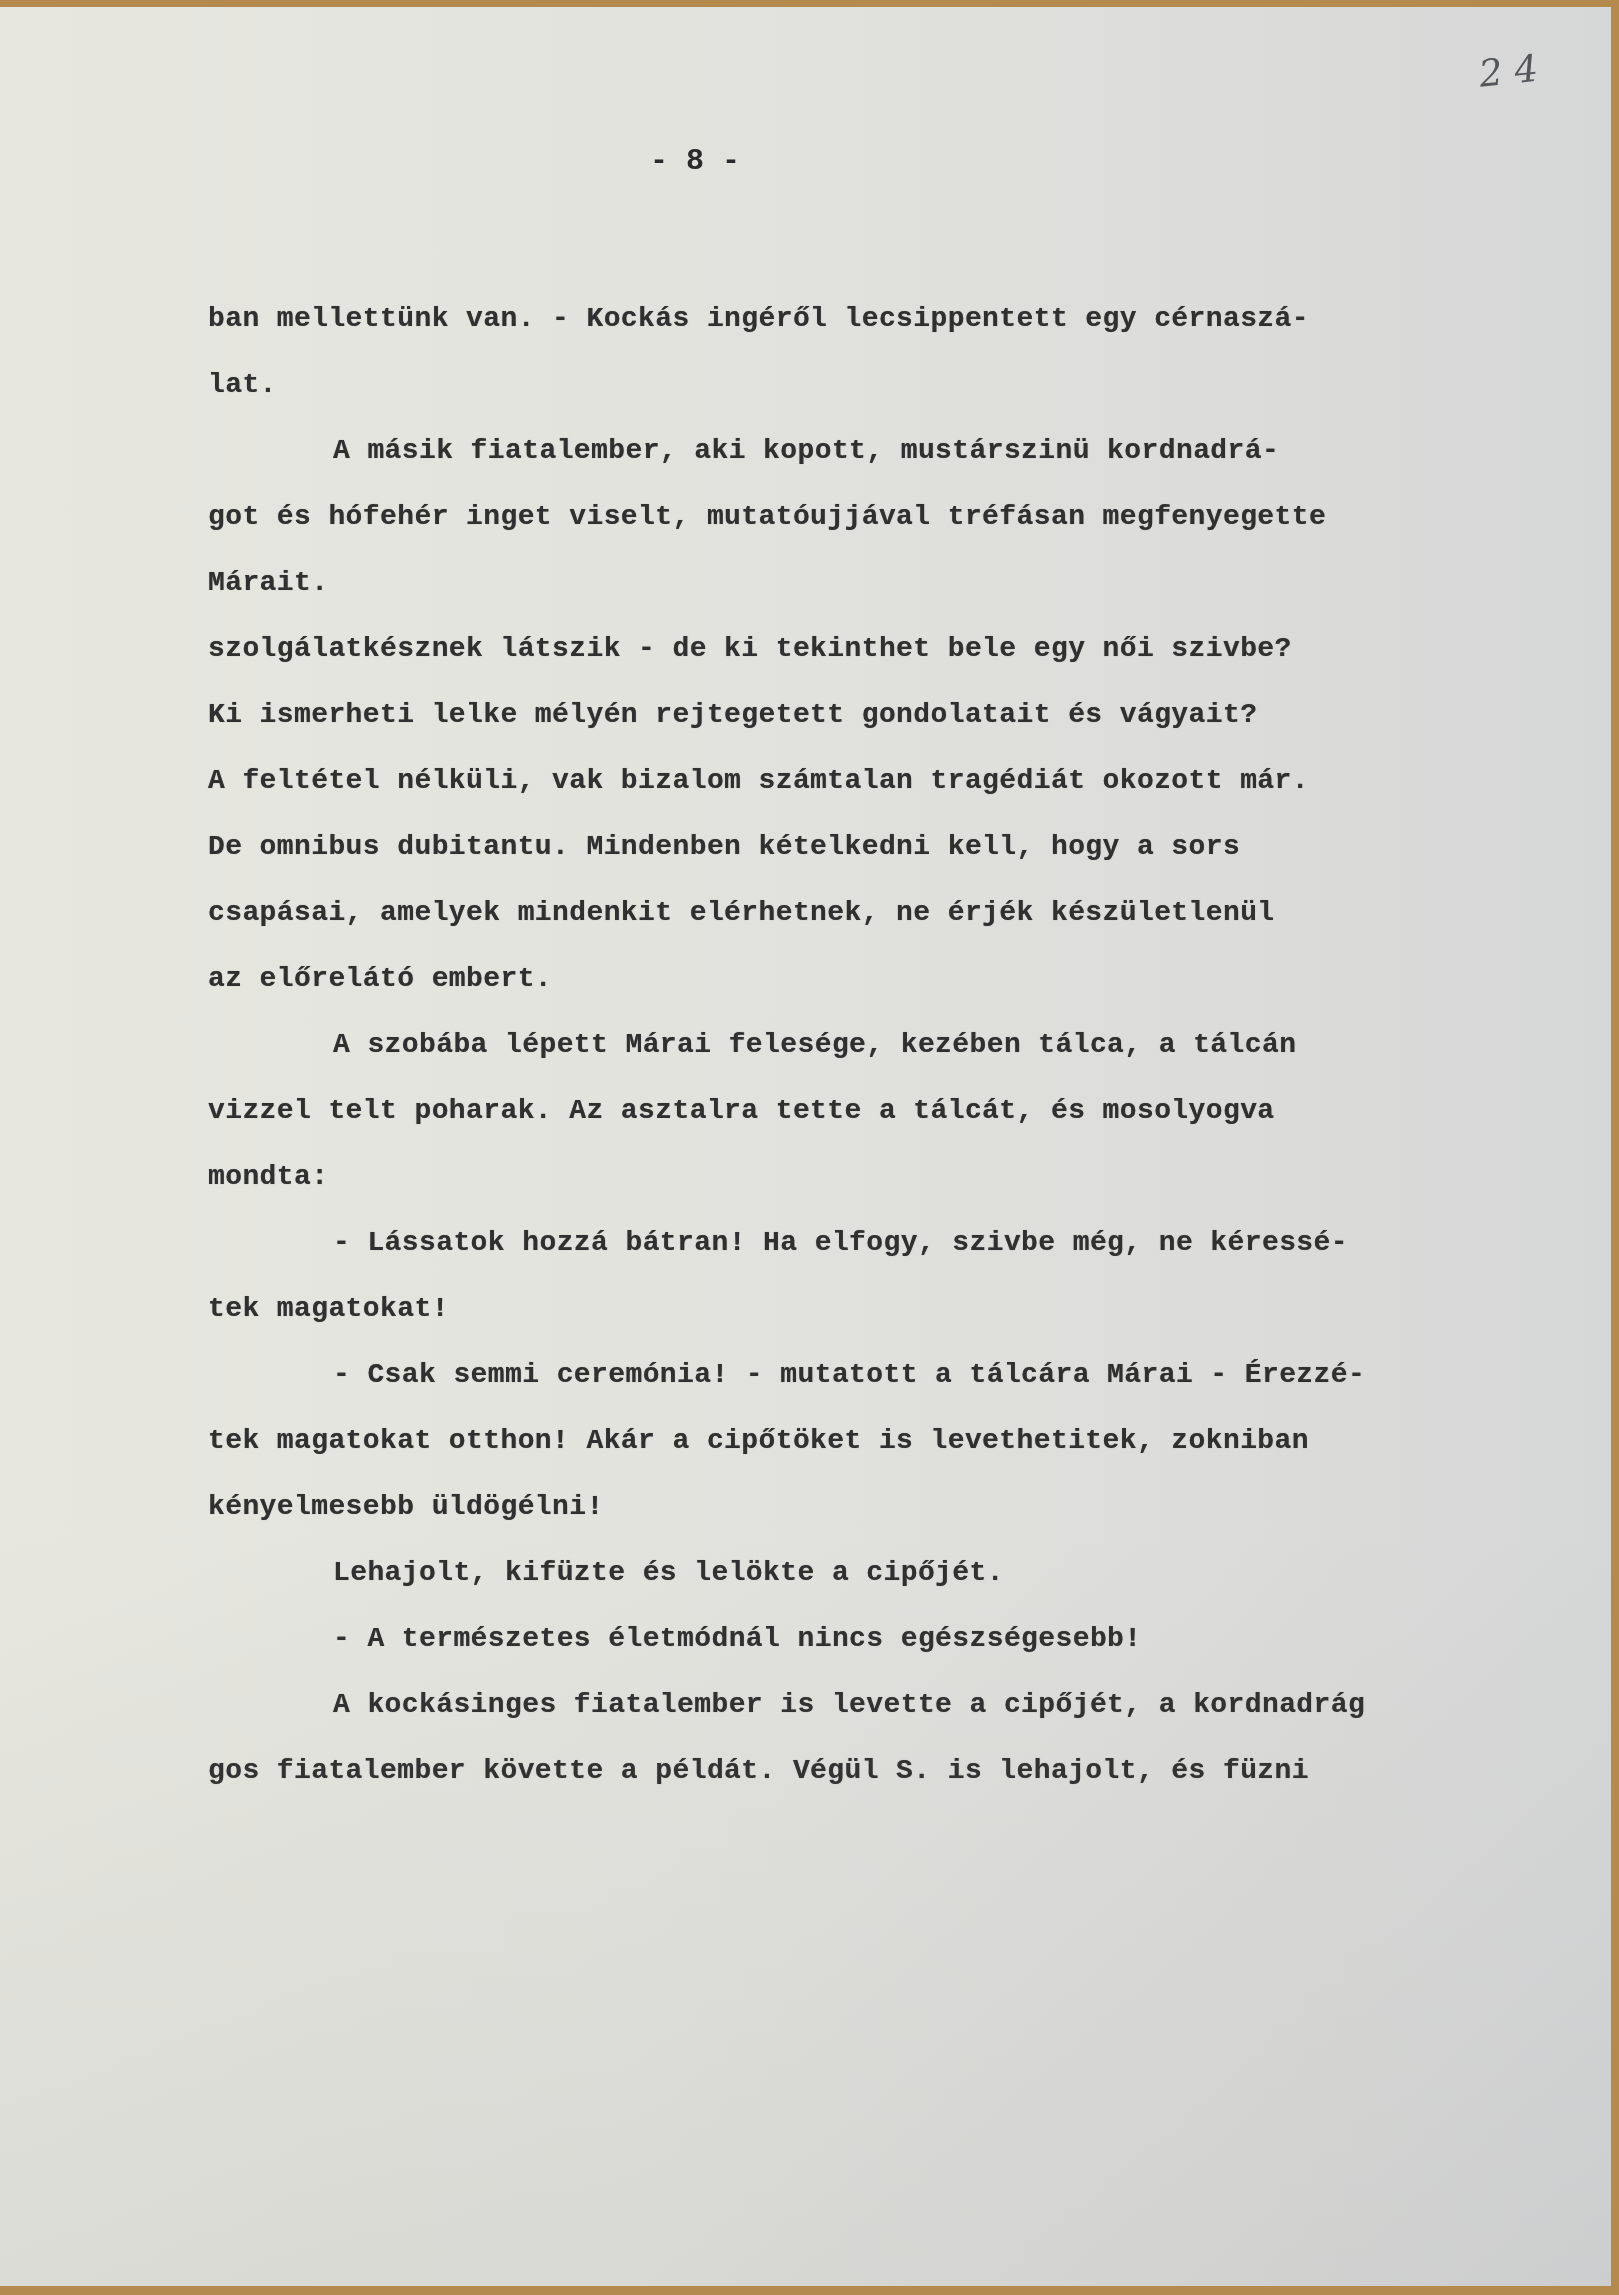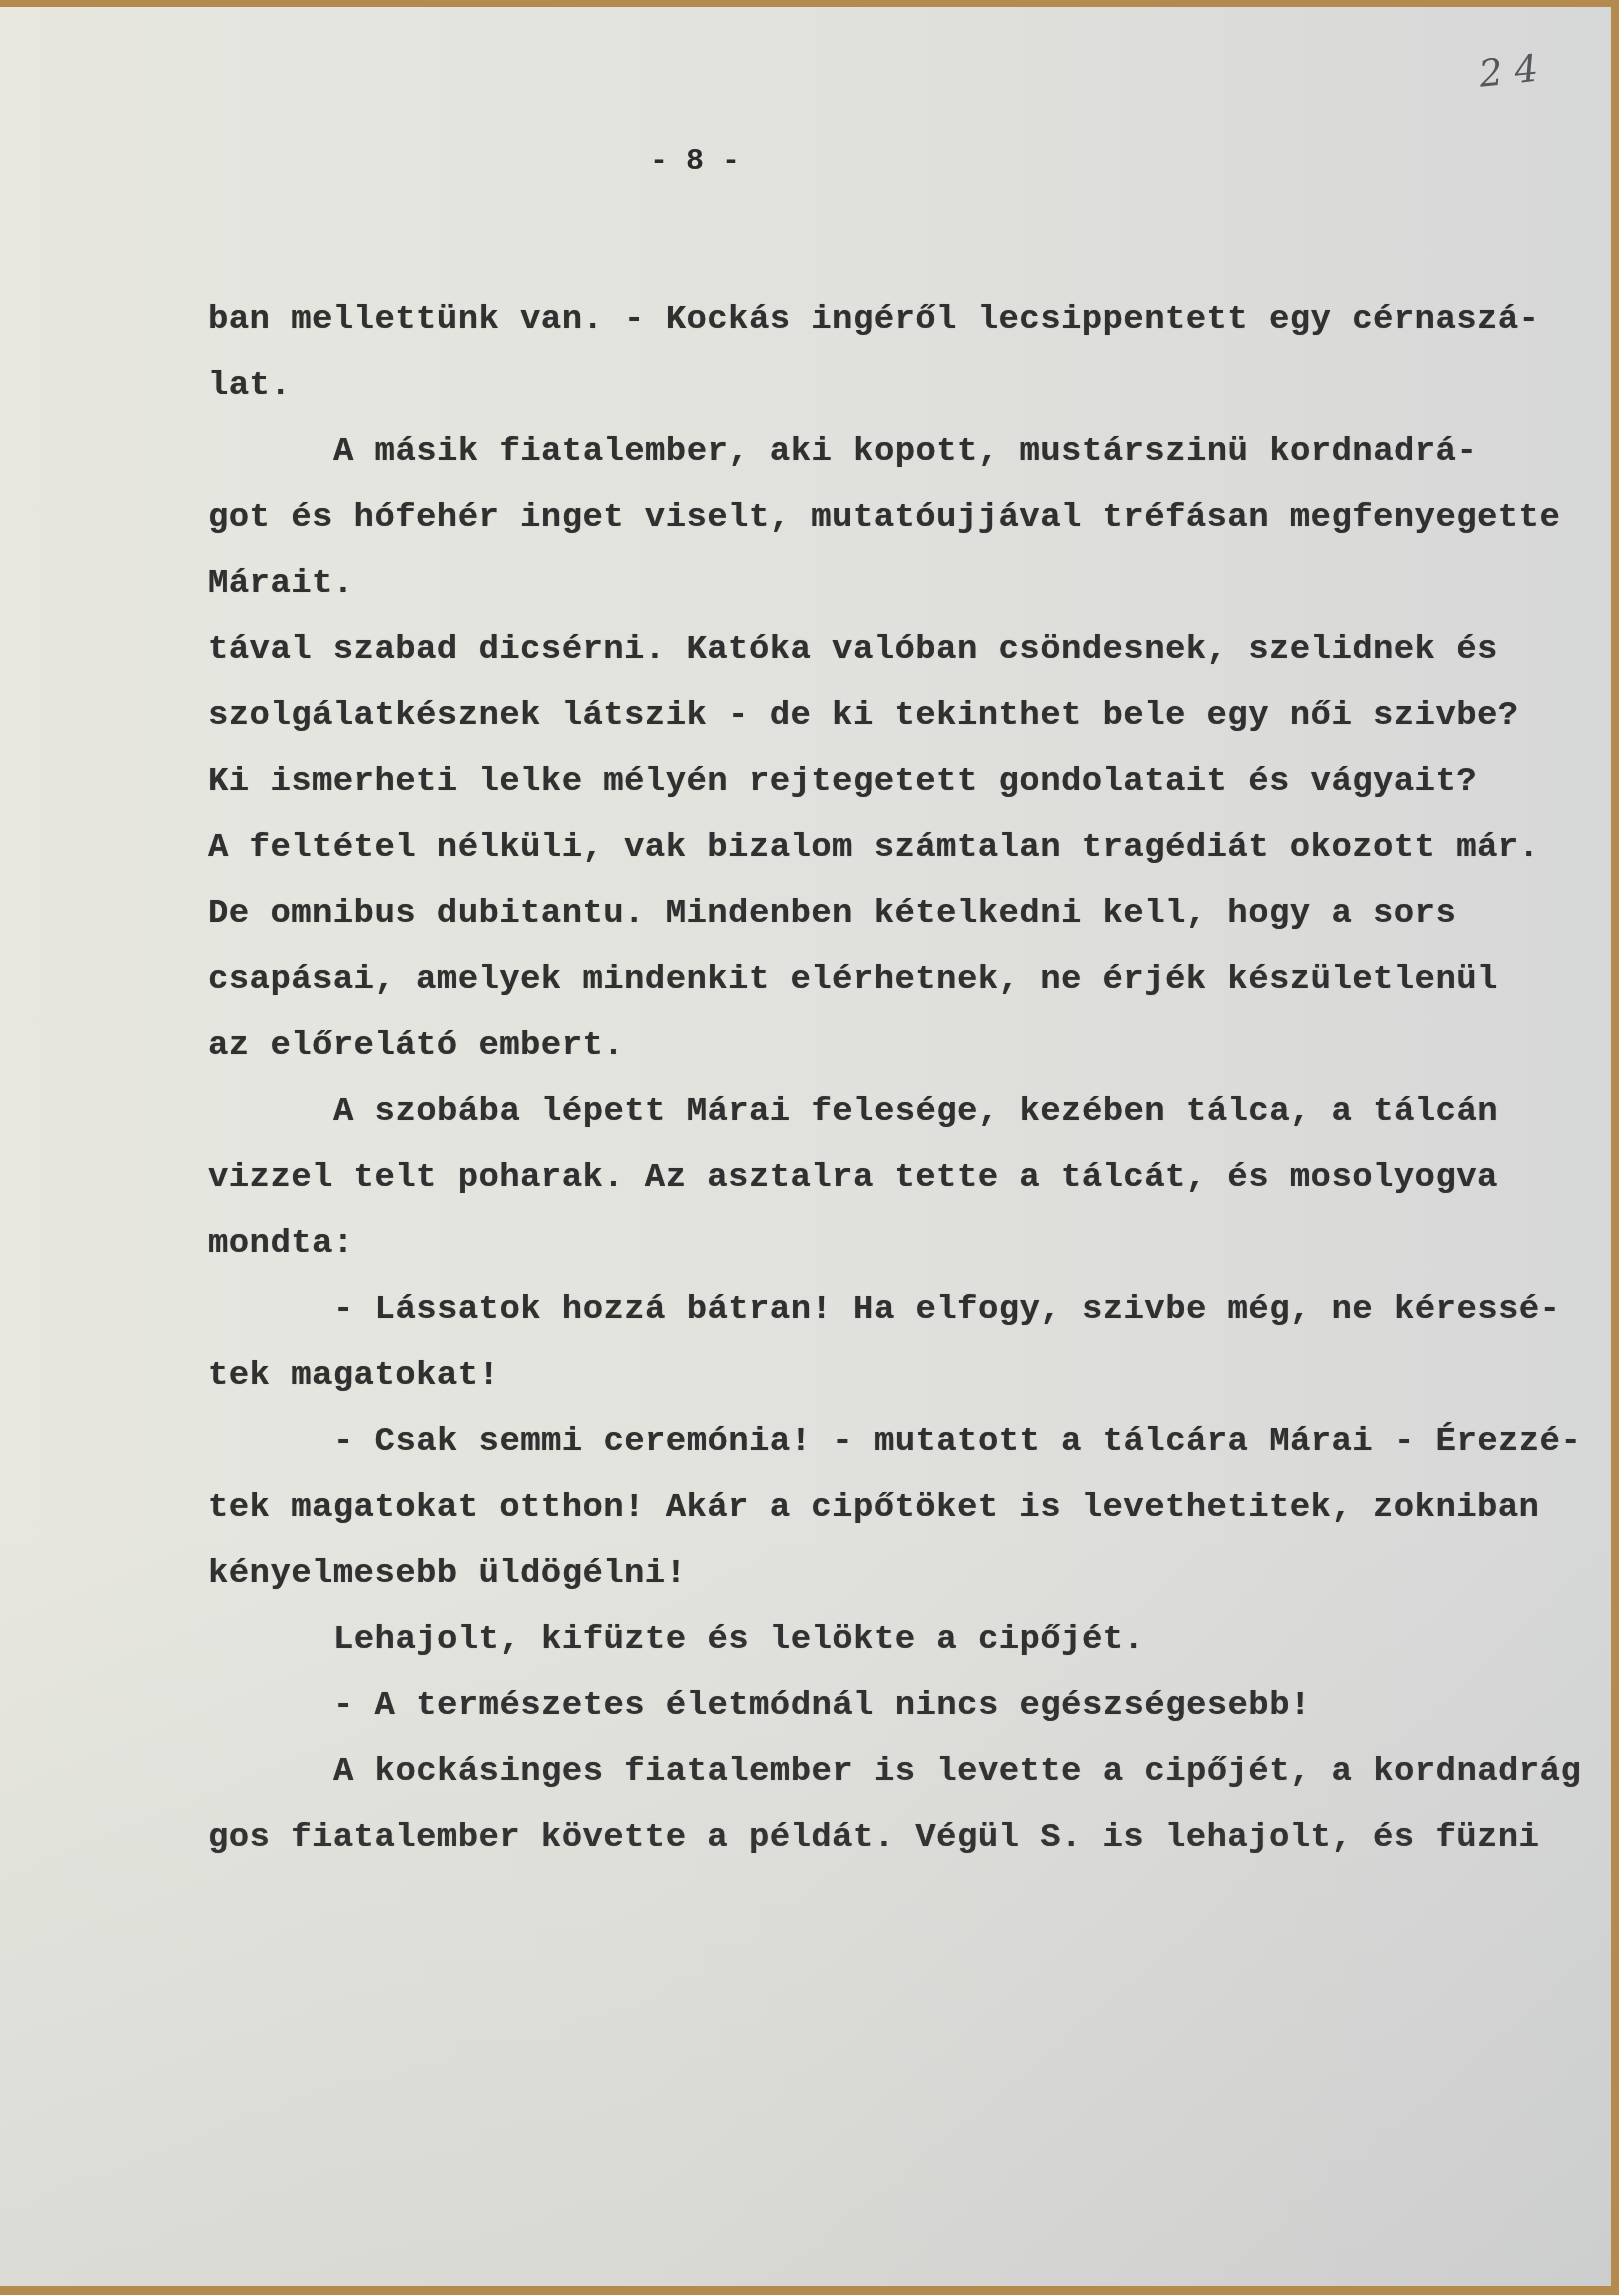--- a/index.html
+++ b/index.html
@@ -49,21 +49,21 @@
       font-weight: bold;
       color: #2b2b2b;
       white-space: pre;
     }
     .body-text {
       position: absolute;
       left: 208px;
       top: 279px;
       width: 1334px;
       font-family: "Liberation Mono", "DejaVu Sans Mono", monospace;
-      font-size: 34px;
+      font-size: 28px;
       font-weight: bold;
       color: #303030;
       letter-spacing: 0.4px;
       text-shadow: 0 0 0.8px rgba(40,40,40,0.55);
     }
     .line {
       height: 66px;
       line-height: 66px;
       white-space: pre;
     }
@@ -77,21 +77,20 @@
 <div class="page">
   <div class="handnum">24</div>
   <div class="pagenum">- 8 -</div>
 
   <div class="body-text">
     <div class="line">ban mellettünk van. - Kockás ingéről lecsippentett egy cérnaszá-</div>
     <div class="line">lat.</div>
     <div class="line indent">A másik fiatalember, aki kopott, mustárszinü kordnadrá-</div>
     <div class="line">got és hófehér inget viselt, mutatóujjával tréfásan megfenyegette</div>
     <div class="line">Márait.</div>
-    <div class="line">tával szabad dicsérni. Katóka valóban csöndesnek, szelidnek és</div>
     <div class="line">szolgálatkésznek látszik - de ki tekinthet bele egy női szivbe?</div>
     <div class="line">Ki ismerheti lelke mélyén rejtegetett gondolatait és vágyait?</div>
     <div class="line">A feltétel nélküli, vak bizalom számtalan tragédiát okozott már.</div>
     <div class="line">De omnibus dubitantu. Mindenben kételkedni kell, hogy a sors</div>
     <div class="line">csapásai, amelyek mindenkit elérhetnek, ne érjék készületlenül</div>
     <div class="line">az előrelátó embert.</div>
     <div class="line indent">A szobába lépett Márai felesége, kezében tálca, a tálcán</div>
     <div class="line">vizzel telt poharak. Az asztalra tette a tálcát, és mosolyogva</div>
     <div class="line">mondta:</div>
     <div class="line indent">- Lássatok hozzá bátran! Ha elfogy, szivbe még, ne kéressé-</div>

